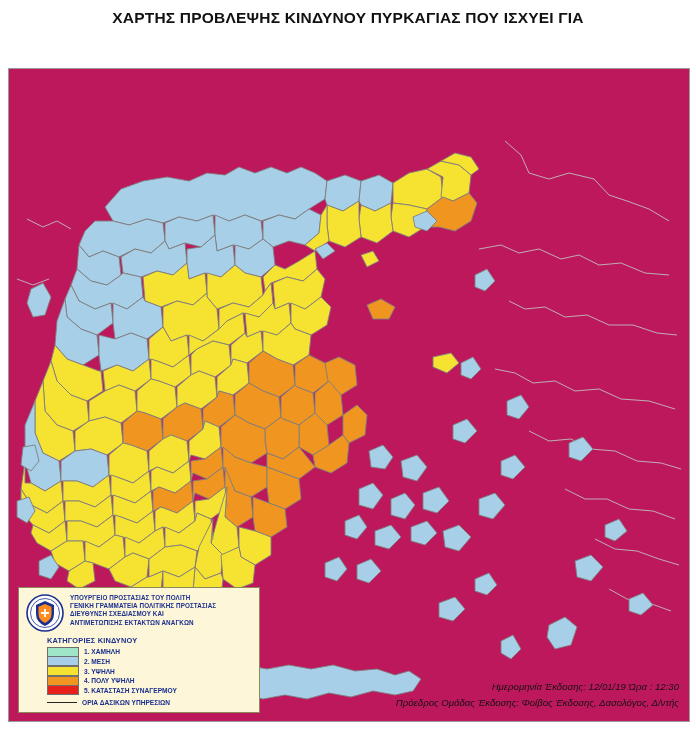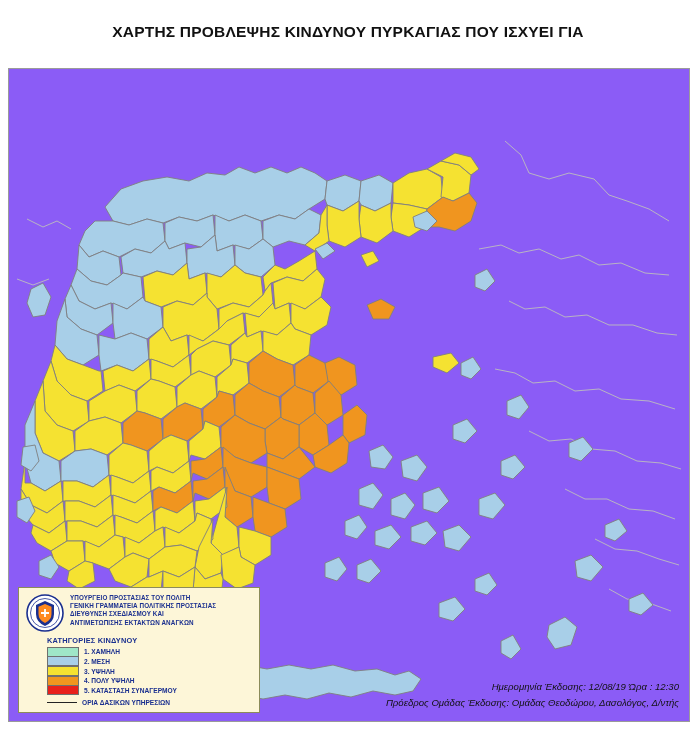--- a/index.html
+++ b/index.html
@@ -16,21 +16,21 @@
   }
   .page {
     position: relative;
     width: 696px;
     height: 731px;
     background: #ffffff;
   }
   
   .title-block {
     position: absolute;
-    top: 22px;
+    top: 8px;
     left: 0;
     width: 696px;
     text-align: center;
   }
   .title-line1 {
     font-size: 15.5px;
     font-weight: bold;
     color: #111111;
     letter-spacing: 0.2px;
     line-height: 20px;
@@ -42,21 +42,21 @@
     line-height: 20px;
   }
   
   .map-frame {
     position: absolute;
     left: 8px;
     top: 68px;
     width: 680px;
     height: 652px;
     border: 1px solid #9a9a9a;
-    background: #8b5cf6;
+    background: #be185d;
     overflow: hidden;
   }
   .map-svg {
     position: absolute;
     left: 0;
     top: 0;
     width: 680px;
     height: 652px;
     display: block;
   }
@@ -415,17 +415,17 @@
         </div>
       </div>
 
       <div class="legend-bounds">
         <span class="bound-line"></span>
         <span class="bound-label">ΟΡΙΑ ΔΑΣΙΚΩΝ ΥΠΗΡΕΣΙΩΝ</span>
       </div>
     </div>
 
     <div class="credits">
-      <div class="credit-line">Ημερομηνία Έκδοσης: 12/08/19  Ώρα : 12:30</div>
-      <div class="credit-line">Πρόεδρος Ομάδας Έκδοσης: Ομάδας Θεοδώρου,  Δασολόγος, Δ/ντής</div>
+      <div class="credit-line">Ημερομηνία Έκδοσης: 12/01/19  Ώρα : 12:30</div>
+      <div class="credit-line">Πρόεδρος Ομάδας Έκδοσης: Φοίβος Έκδοσης,  Δασολόγος, Δ/ντής</div>
     </div>
   </div>
 </div>
 
 </body></html>

